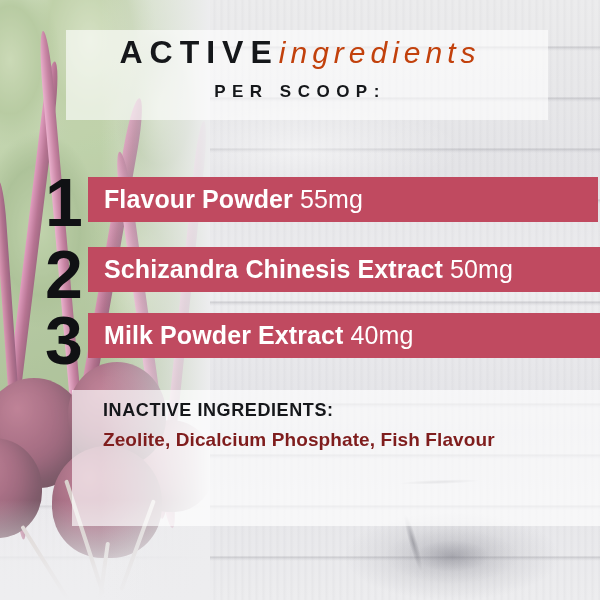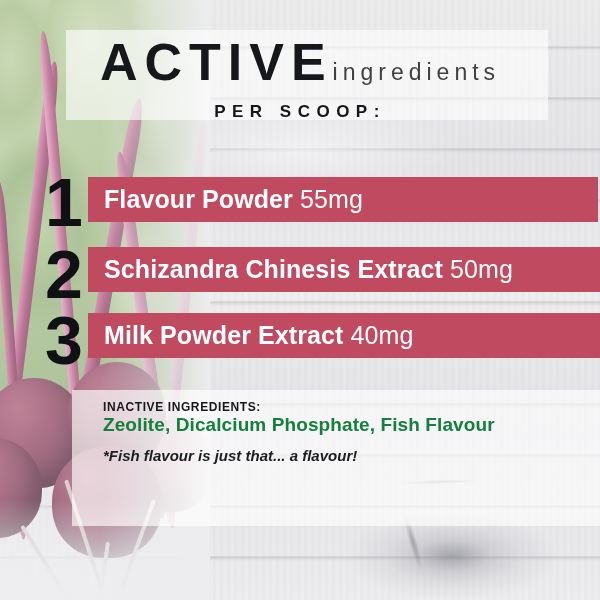--- a/index.html
+++ b/index.html
@@ -120,26 +120,26 @@
   }
   .panel-bottom {
     position:absolute; left:72px; top:390px; width:540px; height:136px;
     background:rgba(255,255,255,.66);
   }
 
   
   .header { position:absolute; left:0; top:36px; width:600px; text-align:center; }
   .title-line { white-space:nowrap; line-height:1; }
   .t-active {
-    font-size:52px; font-weight:700; letter-spacing:7px; color:#15171a;
+    font-size:32px; font-weight:700; letter-spacing:7px; color:#15171a;
     vertical-align:baseline;
   }
   .t-ingredients {
-    font-size:23px; font-weight:300; letter-spacing:5px;
-    color:#404040; vertical-align:baseline;
+    font-size:30px; font-style:italic; font-weight:300; letter-spacing:5px;
+    color:#c2410c; vertical-align:baseline;
   }
   .per-scoop {
     margin-top:14px; font-size:17px; font-weight:700; letter-spacing:6.5px;
     color:#15171a;
   }
 
   
   .rows { position:absolute; left:0; top:0; width:600px; height:600px; }
   .row { position:absolute; }
   .bar {
@@ -163,24 +163,24 @@
   .r2 .bar-text { left:104px; top:247px;text-align:right; }
   .r2 .num { left:45px; top:240px; }
 
   .r3 .bar { left:88px; top:313px; width:512px; }
   .r3 .bar-text { left:104px; top:313px; }
   .r3 .num { left:45px; top:306px; }
 
   
   .inactive { position:absolute; left:103px; top:400px; width:470px; }
   .inactive-title {
-    font-size:12px; font-weight:700; letter-spacing:.6px; color:#15171a;
+    font-size:18px; font-weight:700; letter-spacing:.6px; color:#15171a;
   }
   .inactive-list {
-    font-size:19px; font-weight:700; color:#15803d; letter-spacing:.1px;
+    margin-top:8px; font-size:19px; font-weight:700; color:#7f1d1d; letter-spacing:.1px;
   }
   .inactive-note {
     margin-top:11px; font-size:15px; font-style:italic; font-weight:700; color:#1b1d20;
   }
 </style>
 </head>
 <body>
 
 <div id="stage">
 
@@ -240,16 +240,15 @@
       <div class="bar"></div>
       <div class="num">3</div>
       <div class="bar-text"><span>Milk Powder Extract</span> <span class="dose">40mg</span></div>
     </div>
 
   </div>
 
   <div class="inactive">
     <div class="inactive-title">INACTIVE INGREDIENTS:</div>
     <div class="inactive-list">Zeolite, Dicalcium Phosphate, Fish Flavour</div>
-    <div class="inactive-note">*Fish flavour is just that... a flavour!</div>
   </div>
 
 </div>
 
 </body></html>

